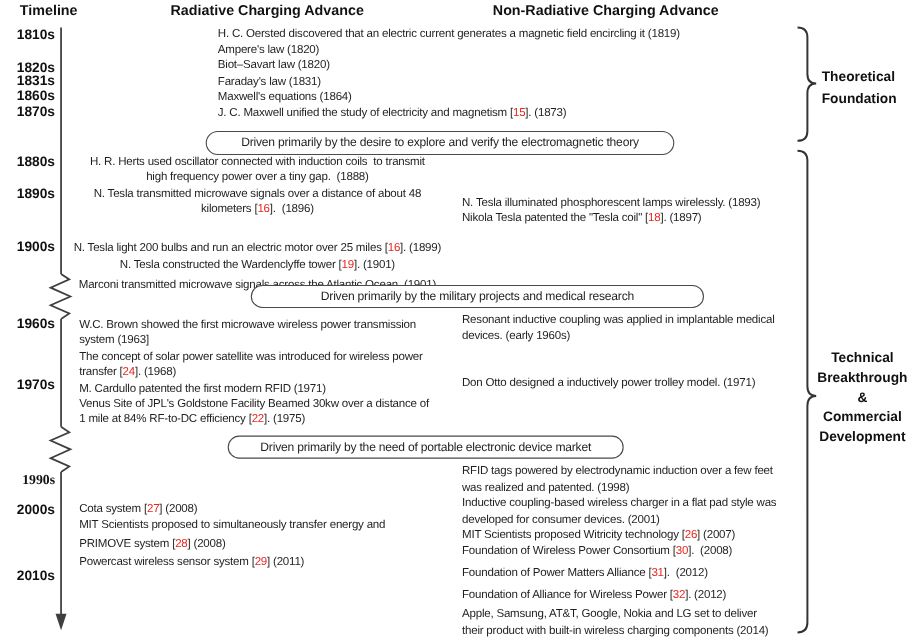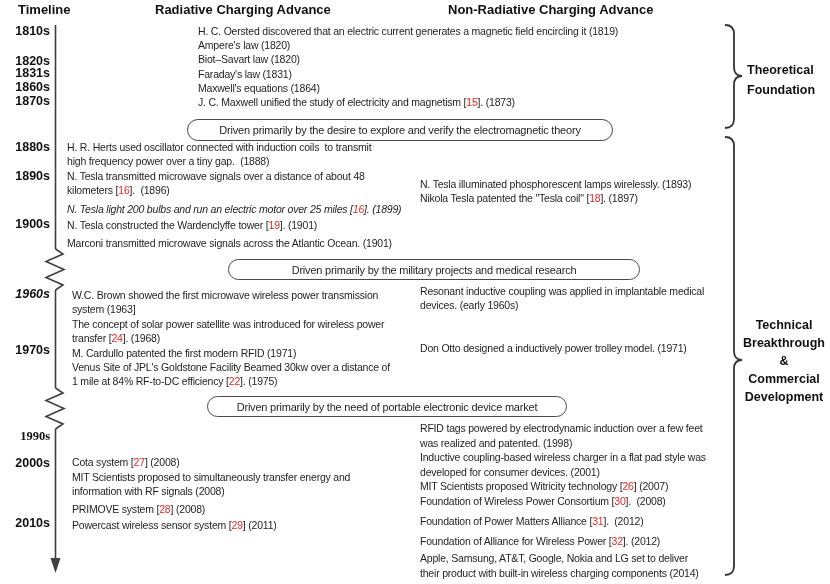--- a/index.html
+++ b/index.html
@@ -58,48 +58,48 @@
 
   <div>
       <div class="decade" style="top: 24px;">1810s</div>
       <div class="decade" style="top: 54px;">1820s</div>
       <div class="decade" style="top: 66px;">1831s</div>
       <div class="decade" style="top: 80px;">1860s</div>
       <div class="decade" style="top: 94px;">1870s</div>
       <div class="decade" style="top: 140px;">1880s</div>
       <div class="decade" style="top: 169px;">1890s</div>
       <div class="decade" style="top: 217px;">1900s</div>
-      <div class="decade" style="top: 287px; font-style: italic;">1960s</div>
+      <div class="decade" style="top: 287px;">1960s</div>
       <div class="decade" style="top: 343px;">1970s</div>
       <div class="decade" style="top: 429px; font-family: Liberation Serif, serif;">1990s</div>
       <div class="decade" style="top: 456px;">2000s</div>
       <div class="decade" style="top: 516px;">2010s</div>
     </div>
 
   <div>
       <div class="section" style="left: 198px; top: 24px; line-height: 14.2px;">
         <div>
           <div class="line"><span>H. C. Oersted discovered that an electric current generates a magnetic field encircling it (1819)</span></div>
           <div class="line"><span>Ampere's law (1820)</span></div>
           <div class="line"><span>Biot–Savart law (1820)</span></div>
           <div class="line"><span>Faraday's law (1831)</span></div>
           <div class="line"><span>Maxwell's equations (1864)</span></div>
           <div class="line"><span>J. C. Maxwell unified the study of electricity and magnetism [</span><span class="ref">15</span><span>]. (1873)</span></div>
         </div>
       </div>
-      <div class="section" style="left: 67px; top: 140px; line-height: 14.4px;">
+      <div class="section" style="left: 67px; top: 140px; line-height: 14.4px; text-align: center;">
         <div>
           <div class="line"><span>H. R. Herts used oscillator connected with induction coils  to transmit</span></div>
           <div class="line"><span>high frequency power over a tiny gap.  (1888)</span></div>
         </div>
         <div>
           <div class="line"><span>N. Tesla transmitted microwave signals over a distance of about 48</span></div>
           <div class="line"><span>kilometers [</span><span class="ref">16</span><span>].  (1896)</span></div>
         </div>
-        <div style="margin-top: 4px; font-style: italic;">
+        <div style="margin-top: 20px;">
           <div class="line"><span>N. Tesla light 200 bulbs and run an electric motor over 25 miles [</span><span class="ref">16</span><span>]. (1899)</span></div>
         </div>
         <div style="margin-top: 2px;">
           <div class="line"><span>N. Tesla constructed the Wardenclyffe tower [</span><span class="ref">19</span><span>]. (1901)</span></div>
         </div>
         <div style="margin-top: 4px;">
           <div class="line"><span>Marconi transmitted microwave signals across the Atlantic Ocean. (1901)</span></div>
         </div>
       </div>
       <div class="section" style="left: 420px; top: 177px; line-height: 14.3px;">
@@ -133,21 +133,20 @@
         <div style="margin-top: 28px;">
           <div class="line"><span>Don Otto designed a inductively power trolley model. (1971)</span></div>
         </div>
       </div>
       <div class="section" style="left: 72px; top: 455px; line-height: 14.5px;">
         <div>
           <div class="line"><span>Cota system [</span><span class="ref">27</span><span>] (2008)</span></div>
         </div>
         <div>
           <div class="line"><span>MIT Scientists proposed to simultaneously transfer energy and</span></div>
-          <div class="line"><span>information with RF signals (2008)</span></div>
         </div>
         <div style="margin-top: 3px;">
           <div class="line"><span>PRIMOVE system [</span><span class="ref">28</span><span>] (2008)</span></div>
         </div>
         <div style="margin-top: 2px;">
           <div class="line"><span>Powercast wireless sensor system [</span><span class="ref">29</span><span>] (2011)</span></div>
         </div>
       </div>
       <div class="section" style="left: 420px; top: 421px; line-height: 14.5px;">
         <div>

